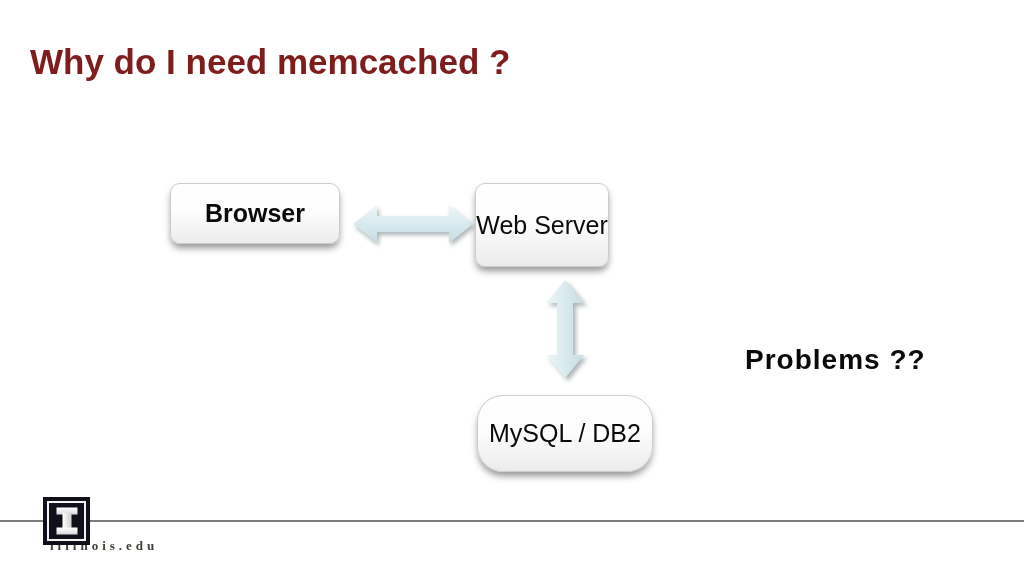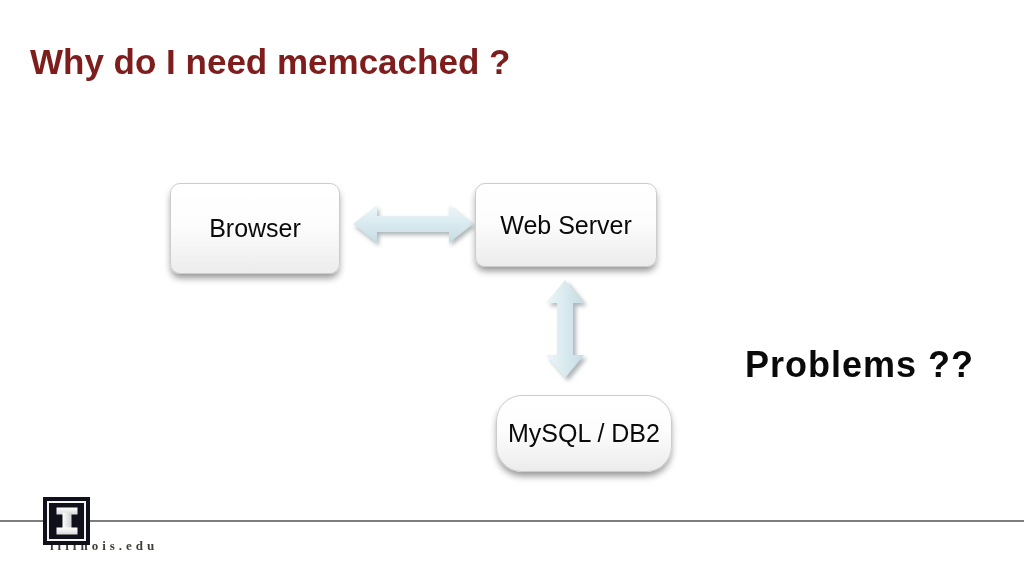--- a/index.html
+++ b/index.html
@@ -30,23 +30,23 @@
     align-items: center;
     justify-content: center;
     background: linear-gradient(180deg, #ffffff 0%, #fdfdfd 45%, #ececec 100%);
     border: 1px solid #cccccc;
     border-radius: 10px;
     box-shadow: 0 5px 7px -1px rgba(0,0,0,0.42);
     font-size: 25px;
     color: #0a0a0a;
     white-space: nowrap;
   }
-  .node-browser   { left: 170px; top: 183px; width: 170px; height: 91px; }
-  .node-webserver { left: 475px; top: 183px; width: 182px; height: 84px; }
-  .node-database  { left: 477px; top: 395px; width: 176px; height: 77px; border-radius: 26px; margin-left: 19px; }
+  .node-browser   { left: 170px; top: 183px; width: 170px; height: 61px; font-weight: bold; }
+  .node-webserver { left: 475px; top: 183px; width: 134px; height: 84px; }
+  .node-database  { left: 477px; top: 395px; width: 176px; height: 77px; border-radius: 26px; }
 
   
   .arrow-h-wrap {
     position: absolute;
     left: 353px; top: 205px;
     width: 120px; height: 38px;
     filter: drop-shadow(2px 3px 2px rgba(110,120,125,0.55));
   }
   .arrow-h {
     width: 100%; height: 100%;
@@ -64,21 +64,21 @@
     width: 100%; height: 100%;
     background: linear-gradient(90deg, #edf6f8 0%, #d7e9ee 55%, #c6dbe2 100%);
     clip-path: polygon(19px 0px, 38px 23px, 27px 23px, 27px 75px, 38px 75px,
                        19px 98px, 0px 75px, 11px 75px, 11px 23px, 0px 23px);
   }
 
   
   .problems-label {
     position: absolute;
     left: 745px; top: 344px;
-    font-size: 36px;
+    font-size: 28px;
     font-weight: bold;
     color: #0a0a0a;
     letter-spacing: 1px;
     white-space: nowrap;
   }
 
   
   .footer-rule {
     position: absolute;
     left: 0; top: 520px;

